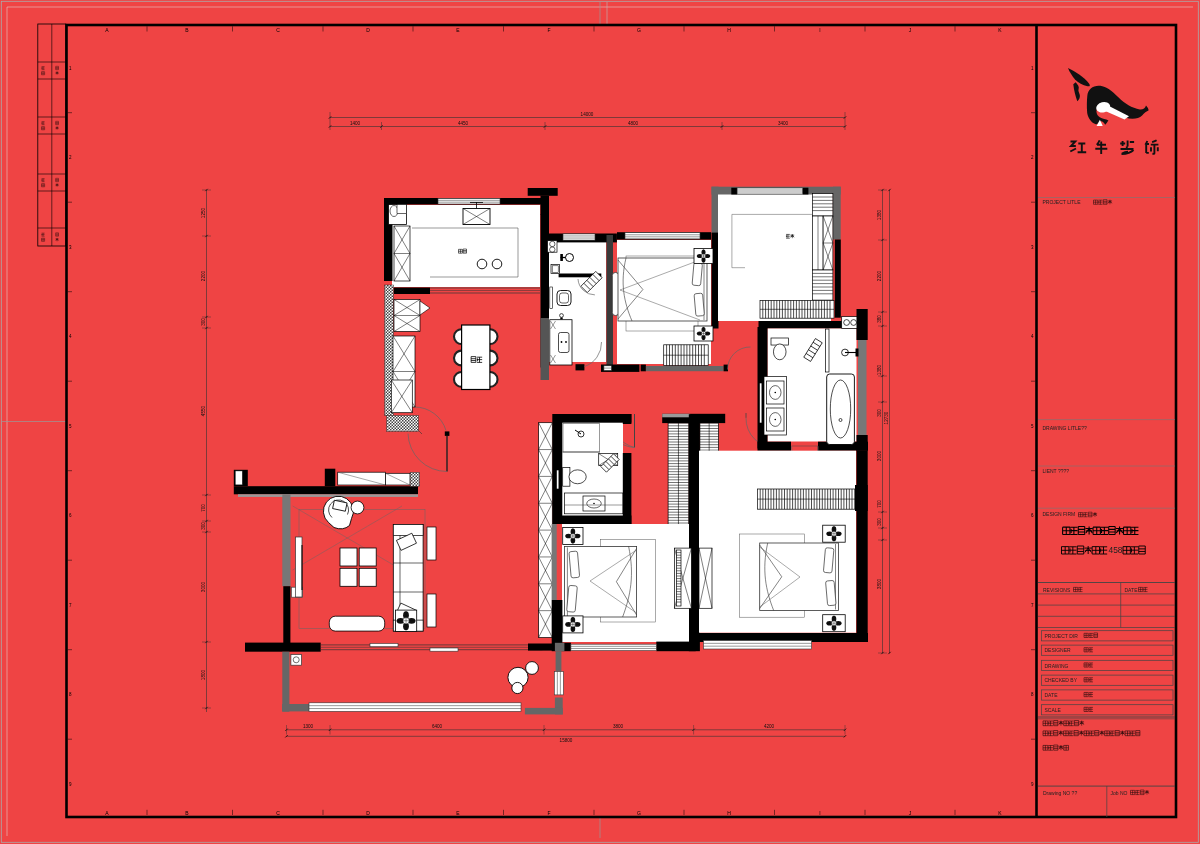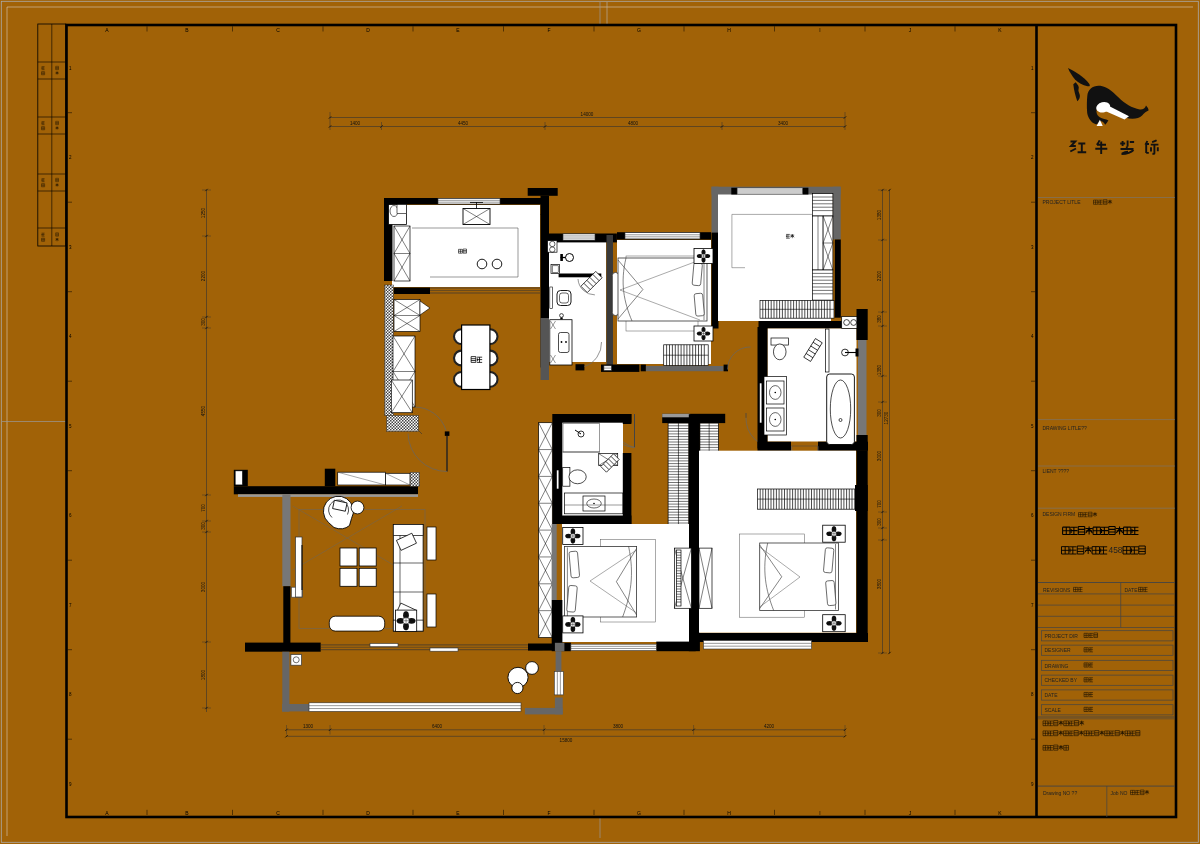--- a/index.html
+++ b/index.html
@@ -1,14 +1,14 @@
 <!DOCTYPE html>
 <html><head><meta charset="utf-8"><style>
 html,body{margin:0;padding:0;background:#fff;}
-.page{width:1200px;height:844px;position:relative;overflow:hidden;background:#a16207;}
+.page{width:1200px;height:844px;position:relative;overflow:hidden;background:#ef4444;}
 text{font-family:"Liberation Sans",sans-serif;}
 </style></head><body>
 <div class="page">
 <svg width="1200" height="844" viewBox="0 0 1200 844">
 <defs>
         <pattern id="chk" width="3" height="3" patternUnits="userSpaceOnUse">
           <rect width="3" height="3" fill="#fff"></rect>
           <rect width="1.5" height="1.5" fill="#444"></rect>
           <rect x="1.5" y="1.5" width="1.5" height="1.5" fill="#444"></rect>
         </pattern>

